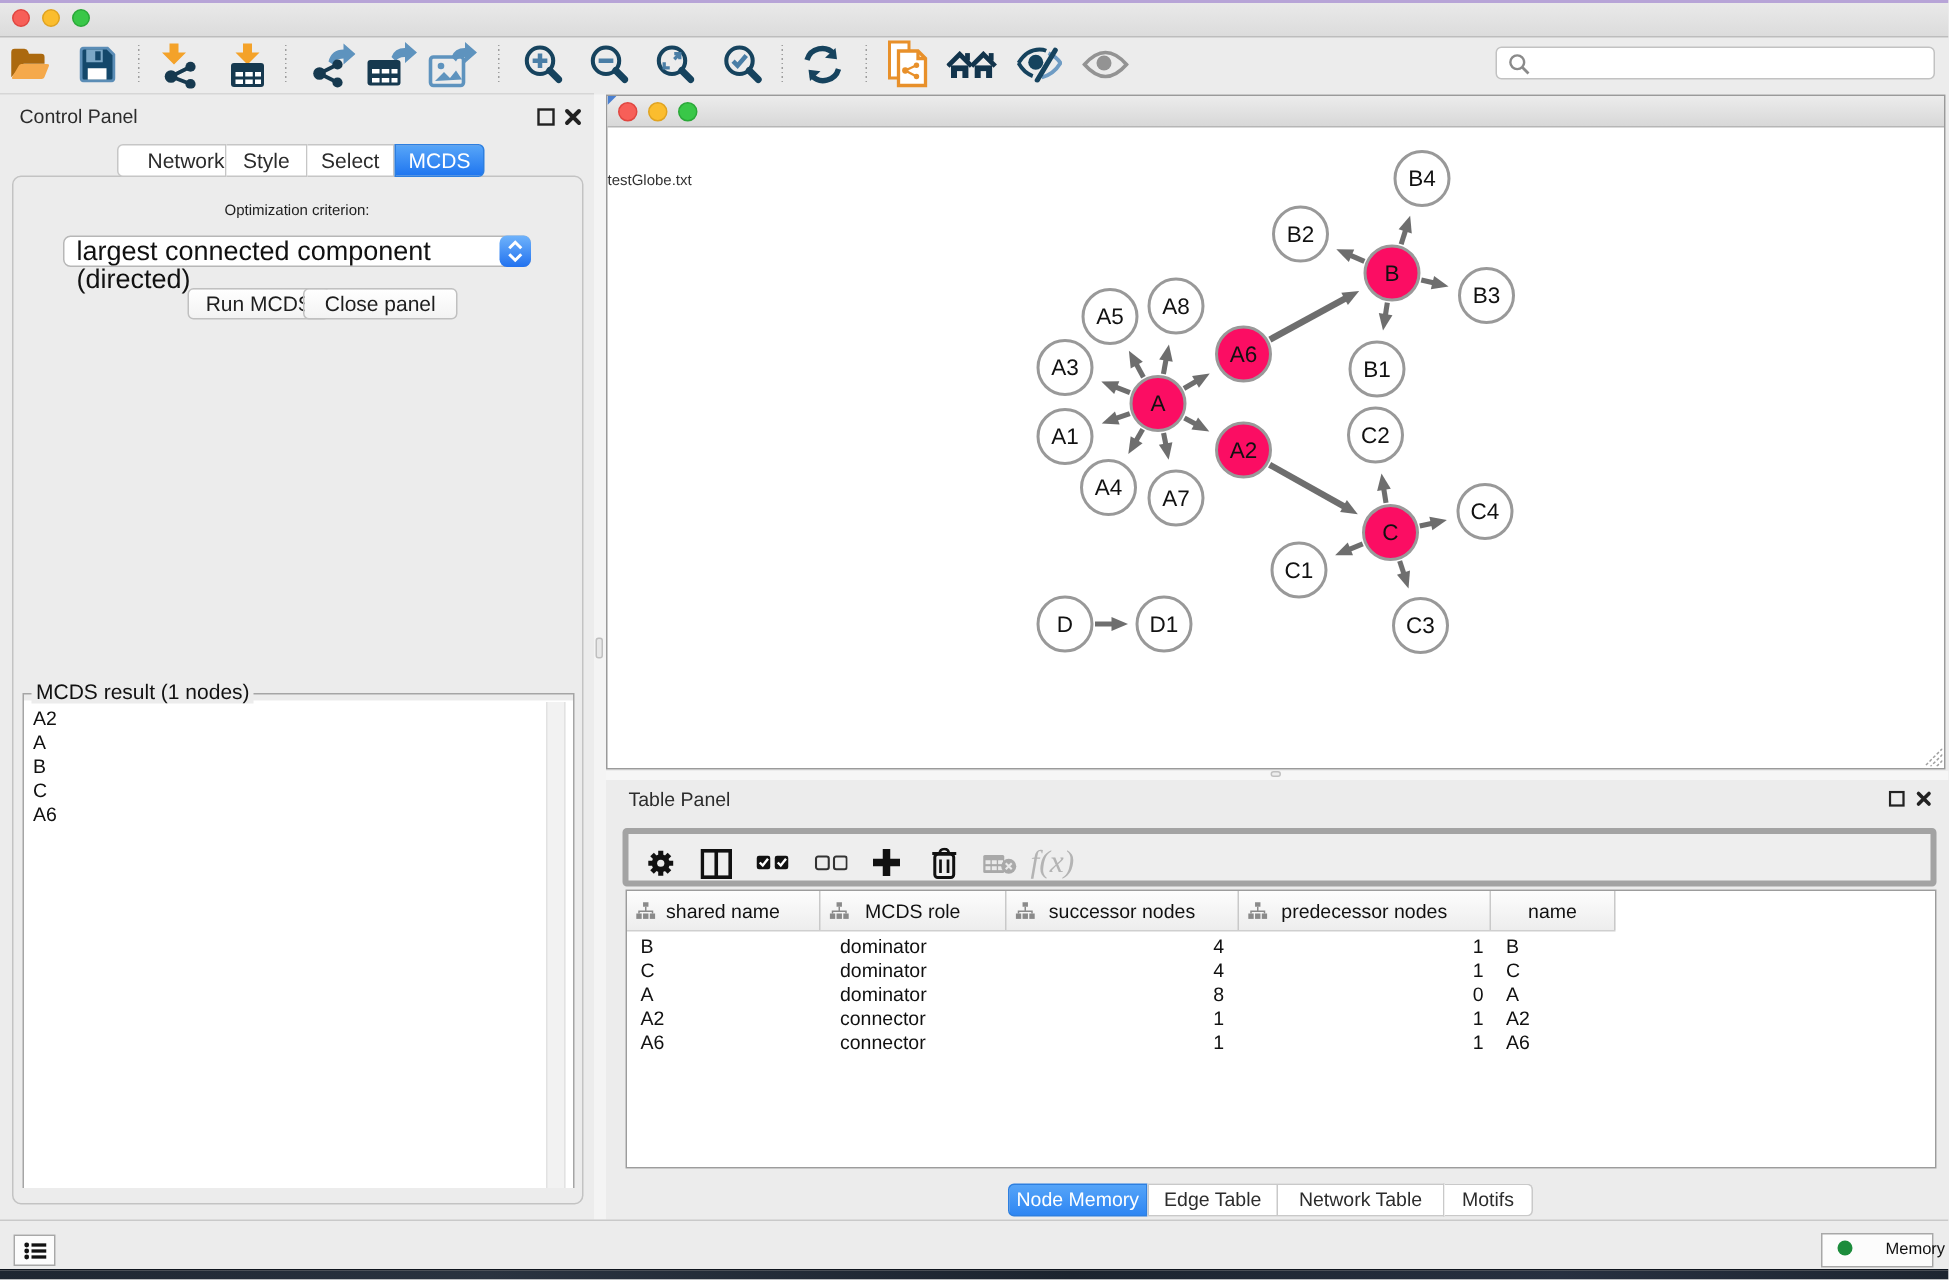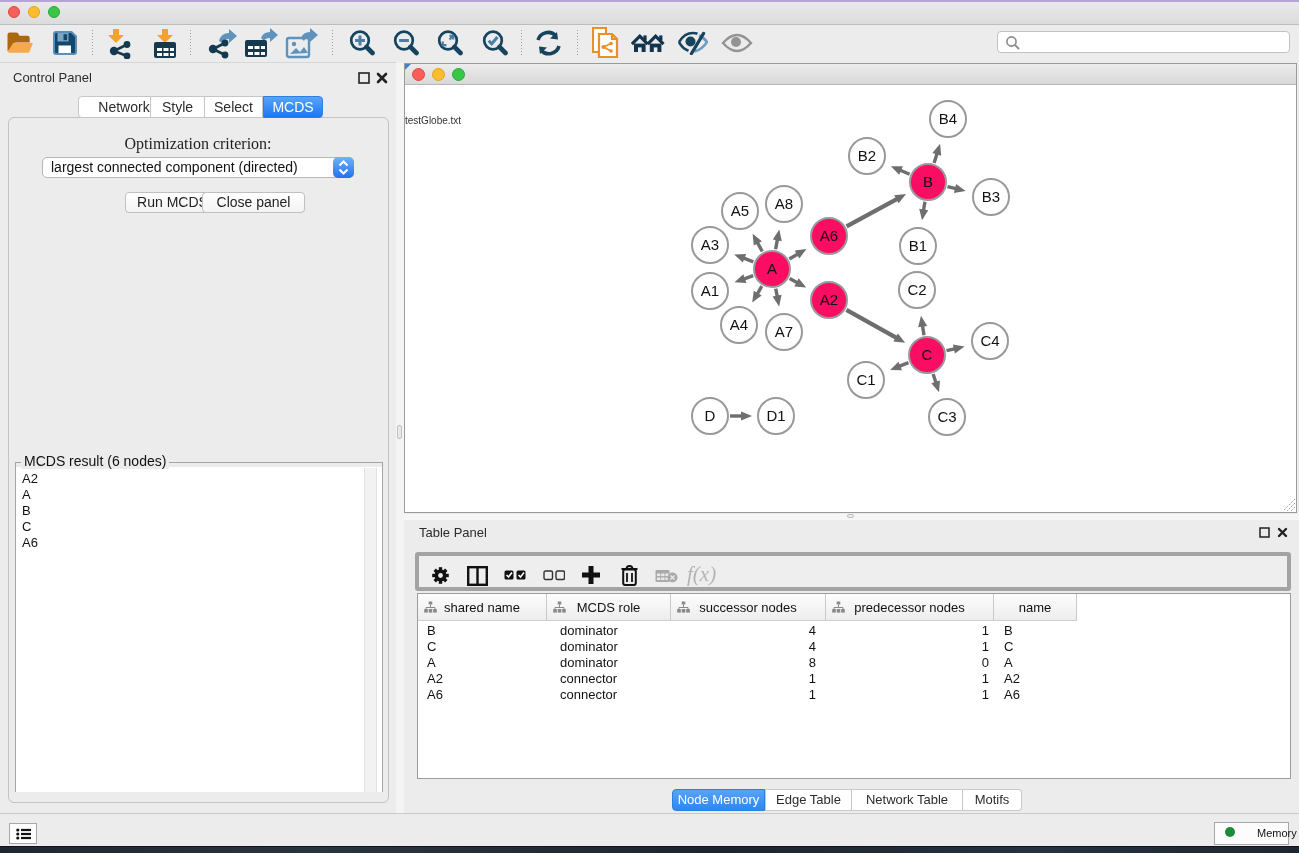--- a/index.html
+++ b/index.html
@@ -15,23 +15,23 @@
 .sep { top:30px; width:1px; height:26px;
   background-image:repeating-linear-gradient(#9e9e9e 0 1px, transparent 1px 3px); }
 #searchbox { left:997px; top:31px; width:293px; height:22px; background:#fff;
   border:1px solid #c2c2c2; border-radius:4px; }
 #cp-border-line { left:0; top:62px; width:396px; height:1px; background:#d6d6d6; }
 
 #cp-title { left:13px; top:70px; font-size:13px; color:#2c2c2c; }
 #cp-box { left:8px; top:117px; width:381px; height:686px; border:1px solid #c3c3c3; border-radius:6px; }
 .tabbtn { top:96px; height:22px; border:1px solid #c6c6c6; background:#fff; font-size:14px;
   color:#2c2c2c; text-align:center; line-height:20px; }
-#opt-label { left:0px; top:135px; width:396px; text-align:center; font-size:16px; color:#1e1e1e;font-family:Liberation Serif, serif; }
+#opt-label { left:0px; top:135px; width:396px; text-align:center; font-size:10px; color:#1e1e1e; }
 #dropdown { left:42px; top:157px; width:312px; height:21px; background:#fff;
-  border:1px solid #b7b7b7; border-radius:5px; font-size:14px; color:#111; line-height:19px;
+  border:1px solid #b7b7b7; border-radius:5px; font-size:18px; color:#111; line-height:19px;
   padding-left:8px; }
 #dd-step { right:-1px; top:-1px; width:21px; height:21px; border-radius:5px;
   background:linear-gradient(#6fb3fb,#2272ef); }
 .btn { top:192px; height:21px; background:linear-gradient(#ffffff,#f3f3f3); border:1px solid #c0c0c0;
   border-radius:4px; font-size:14px; color:#1e1e1e; text-align:center; line-height:19px; }
 #fieldset { left:15px; top:462px; width:368px; height:330px; border:1px solid #a5a5a5; }
 #fs-label { left:21px; top:453px; font-size:14px; color:#111; background:#ececec; padding:0 3px; z-index:5; }
 #listbox { left:16px; top:467px; width:366px; height:325px; background:#fff; font-size:13px; color:#111; padding-top:4px; }
 #listbox .li { padding-left:6px; height:16px; line-height:16px; }
 #lb-scroll { right:5px; top:1px; width:13px; height:324px; background:#f2f2f2;
@@ -231,21 +231,21 @@
   <div id="dd-step" class="abs">
     <svg class="abs" style="left:4px;top:3px" width="13" height="15" viewBox="0 0 13 15">
       <path d="M2.5 5.5 L6.5 1.5 L10.5 5.5" fill="none" stroke="#fff" stroke-width="2"></path>
       <path d="M2.5 9.5 L6.5 13.5 L10.5 9.5" fill="none" stroke="#fff" stroke-width="2"></path>
     </svg>
   </div>
 </div>
 <div class="btn abs" style="left:94px;width:95px;margin-left:31px;">Run MCDS</div>
 <div class="btn abs" style="left:202px;width:103px;">Close panel</div>
 <div id="fieldset" class="abs"></div>
-<div id="fs-label" class="abs">MCDS result (6 nodes)</div>
+<div id="fs-label" class="abs">MCDS result (1 nodes)</div>
 <div id="listbox" class="abs">
   <div class="li">A2</div>
     <div class="li">A</div>
     <div class="li">B</div>
     <div class="li">C</div>
     <div class="li">A6</div>
   <div id="lb-scroll" class="abs"></div>
 </div>
 
 <div id="netwin" class="abs">

